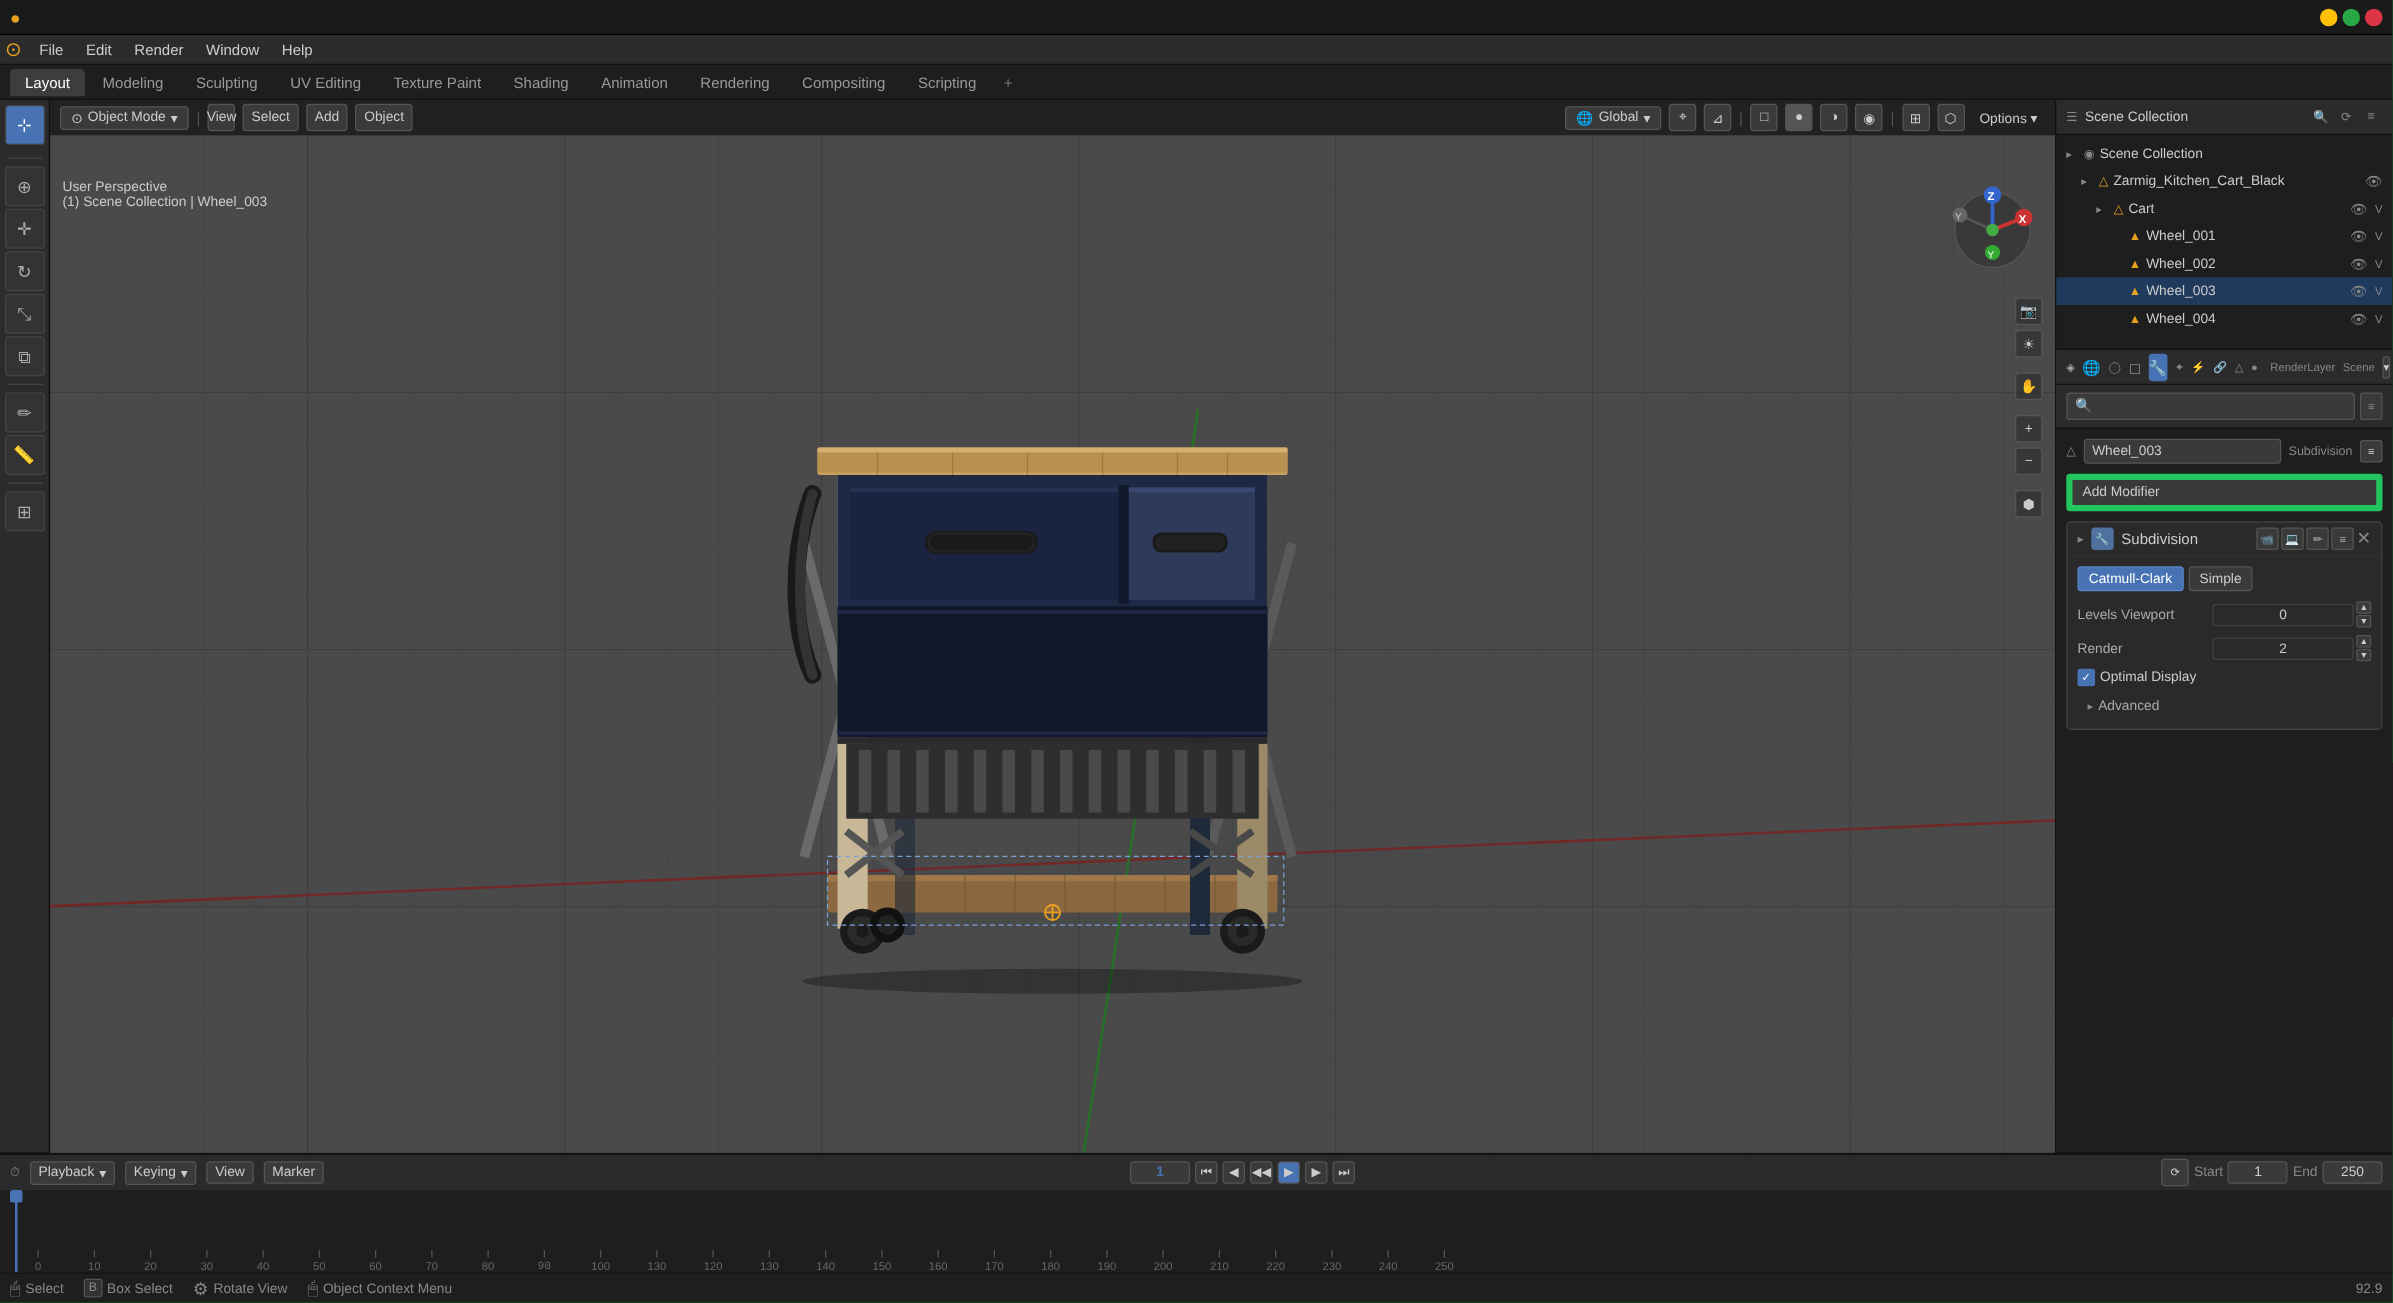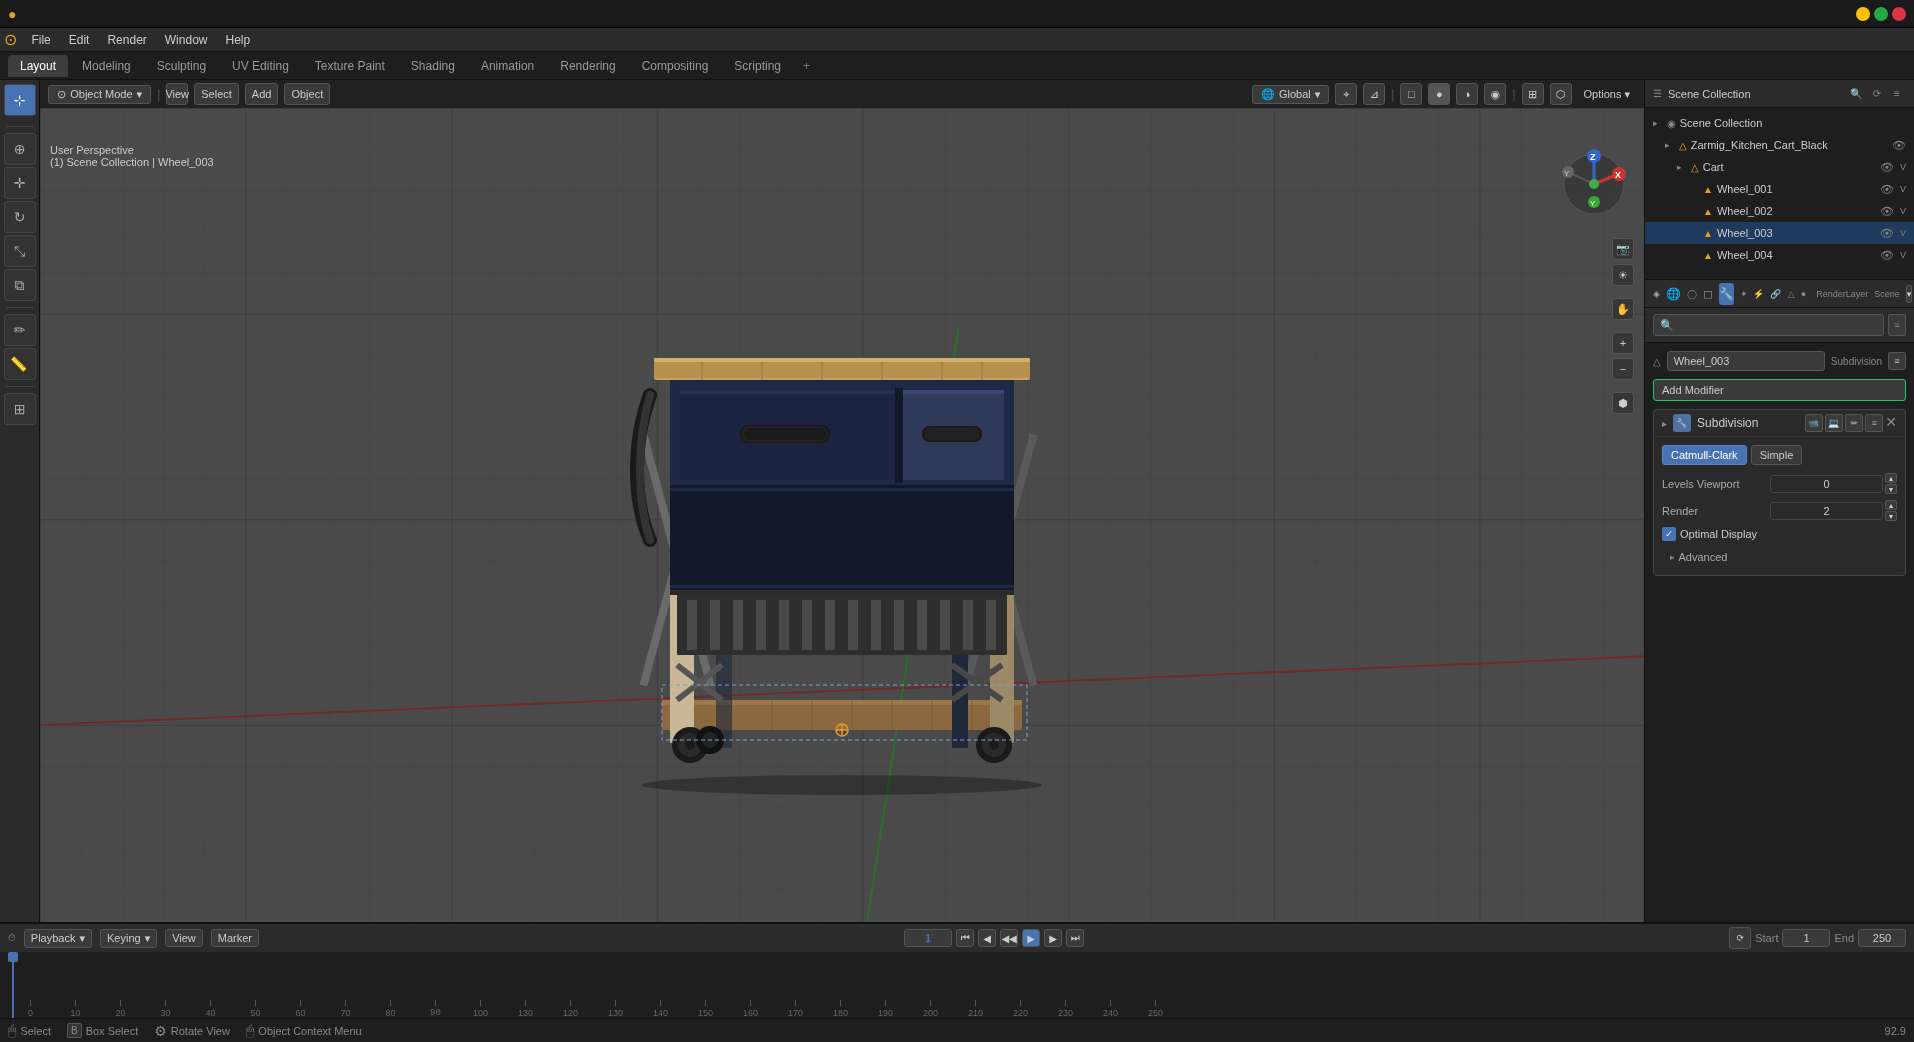--- a/index.html
+++ b/index.html
@@ -346,21 +346,21 @@
       flex: 1;
     }
     .modifier-close {
       color: #888;
       cursor: pointer;
       font-size: 14px;
     }
 
     .add-modifier-btn {
       background: #3a3a3a;
-      border: 1px solid #22c55e;
+      border: 5px solid #22c55e;
       border-radius: 3px;
       padding: 4px 8px;
       color: #ccc;
       font-size: 11px;
       cursor: pointer;
       width: 100%;
       text-align: left;
       margin-bottom: 8px;
       display: flex;
       align-items: center;

